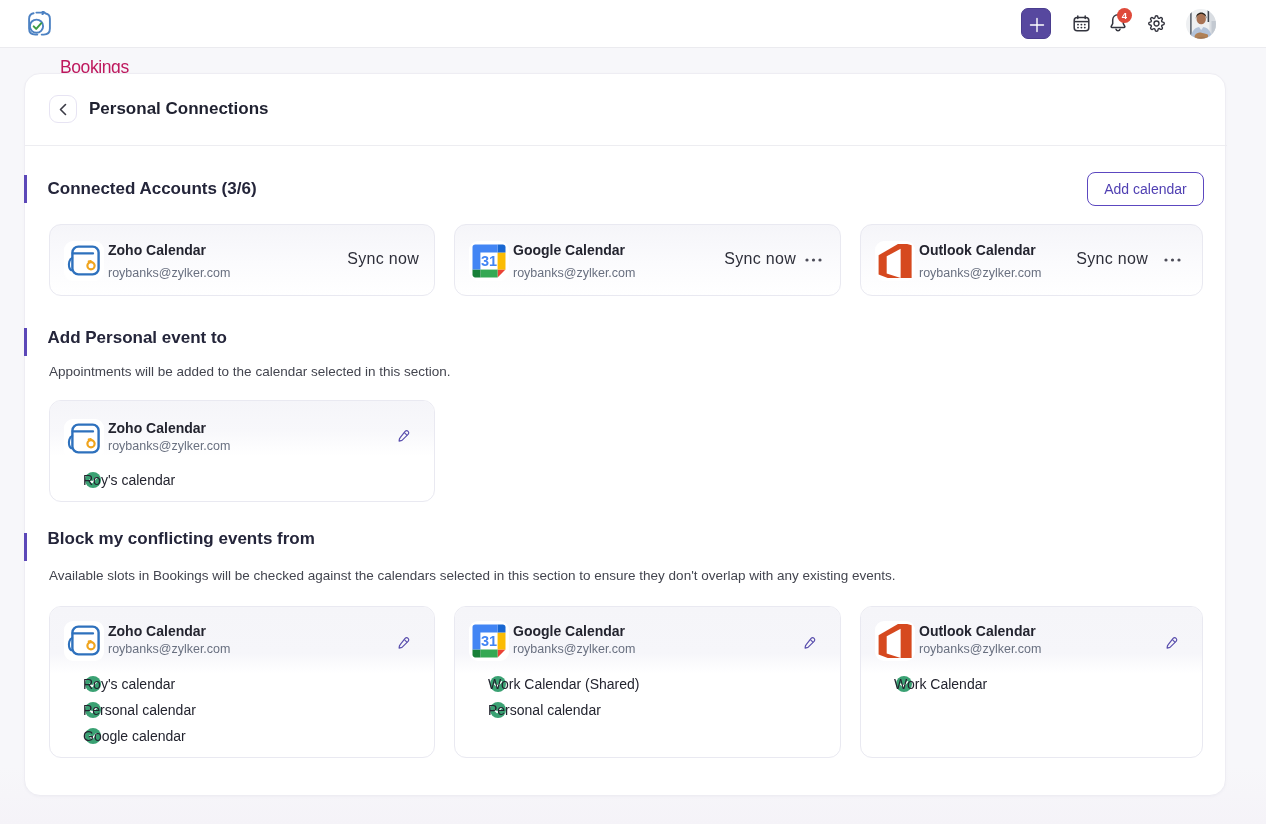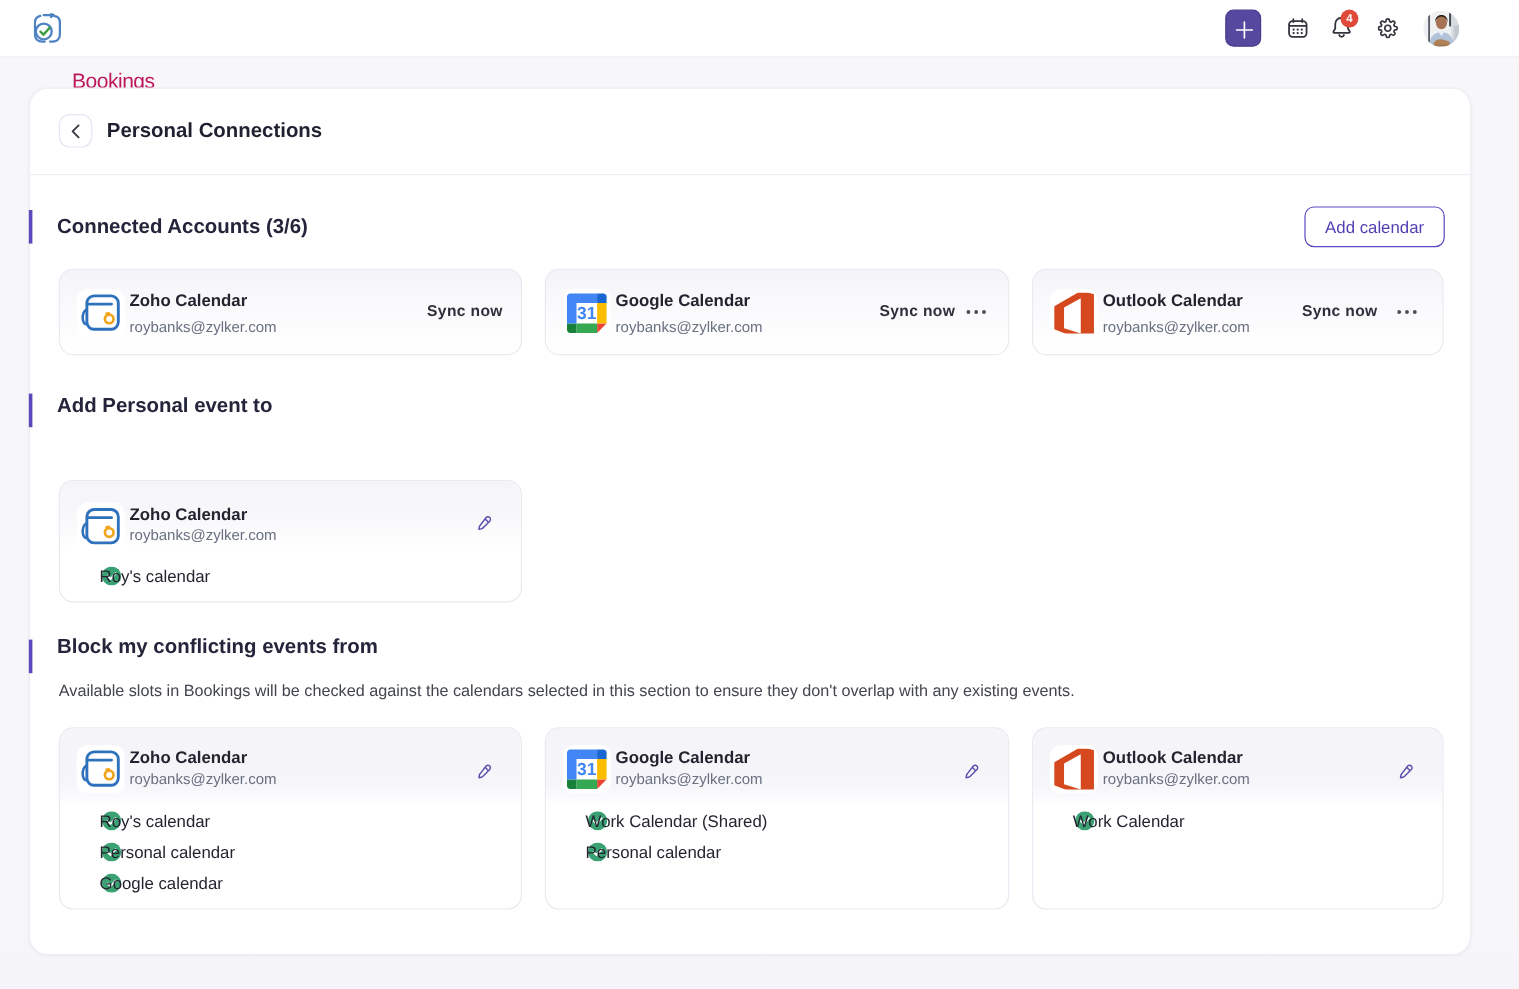--- a/index.html
+++ b/index.html
@@ -30,21 +30,21 @@
 .addcal { position:absolute; left:1062px; top:98px; width:117px; height:34px; border:1px solid #5c48c0; border-radius:8px; background:#fff; color:#4f3fb2; font-size:14px; text-align:center; line-height:32px; }
 
 .ccard { position:absolute; border:1px solid #e9e9f1; border-radius:12px; background:linear-gradient(180deg,#f5f5f9 0%,#fbfbfd 55%,#ffffff 100%); }
 .ccard3 { position:absolute; border:1px solid #e9e9f1; border-radius:12px; background:#fff; overflow:hidden; }
 .chead { position:absolute; left:0; top:0; width:100%; height:55px; background:linear-gradient(180deg,#f5f5f9 0%,#f8f8fb 55%,#ffffff 100%); }
 .chead.tall { height:66px; background:linear-gradient(180deg,#f5f5f9 0%,#f6f6fa 70%,#ffffff 100%); }
 .iconbox { position:absolute; left:14px; width:40px; height:40px; background:#fff; border-radius:9px; }
 .iconbox svg { position:absolute; left:3px; top:3px; }
 .ctitle { position:absolute; left:58px; font-size:14px; font-weight:700; color:#23242f; line-height:15px; }
 .cmail { position:absolute; left:58px; font-size:12.5px; color:#697080; line-height:13px; }
-.syncnow { position:absolute; font-size:13px; color:#2e2f3a; line-height:16px; letter-spacing:0.3px;font-weight:bold; }
+.syncnow { position:absolute; font-size:16px; color:#2e2f3a; line-height:16px; letter-spacing:0.3px; }
 .dots { position:absolute; width:17px; height:4px; }
 .pencil { position:absolute; }
 .checkrow { position:absolute;padding-left:23px; }
 .checkrow .txt { position:absolute; left:21px; top:-0.5px; font-size:14px; color:#23242f; white-space:nowrap; }
 </style>
 </head>
 <body>
 
 <div class="topbar">
   <div class="logo">
@@ -176,20 +176,21 @@
         <svg width="17" height="4" viewBox="0 0 17 4">
           <circle cx="2" cy="2" r="1.6" fill="#4c4c58"></circle>
           <circle cx="8.5" cy="2" r="1.6" fill="#4c4c58"></circle>
           <circle cx="15" cy="2" r="1.6" fill="#4c4c58"></circle>
         </svg>
       </div>
   </div>
 
   <div class="secbar" style="top:254px;"></div>
   <div class="sectitle" style="top:254px;">Add Personal event to</div>
+  <div class="secdesc" style="top:290px;">Appointments will be added to the calendar selected in this section.</div>
 
   <div class="ccard3" style="left:24px; top:326px; width:386px; height:102px;">
     <div class="chead"></div>
     <div class="iconbox" style="top:18px;">
         <svg width="34" height="34" viewBox="0 0 34 34">
           <rect x="5.4" y="2.6" width="26.2" height="27.8" rx="6" stroke="#2e71bd" stroke-width="2.4" fill="none"></rect>
           <path d="M5.2 13.9 C2.3 15.1 1.5 19.7 2.1 22.7 C2.6 25.1 3.7 26.3 5.3 26.3" stroke="#2e71bd" stroke-width="2.1" stroke-linecap="round" fill="none"></path>
           <path d="M5.8 9.4 L26.0 9.4" stroke="#2e71bd" stroke-width="2.3" stroke-linecap="round" fill="none"></path>
           <circle cx="24" cy="21.8" r="3.6" stroke="#f0a41c" stroke-width="2.2" fill="none"></circle>
           <path d="M22 18.7 L21.4 17.2 L23.9 16.7 L24.1 18.0" stroke="#f0a41c" stroke-width="1.5" fill="none" stroke-linejoin="round"></path>

